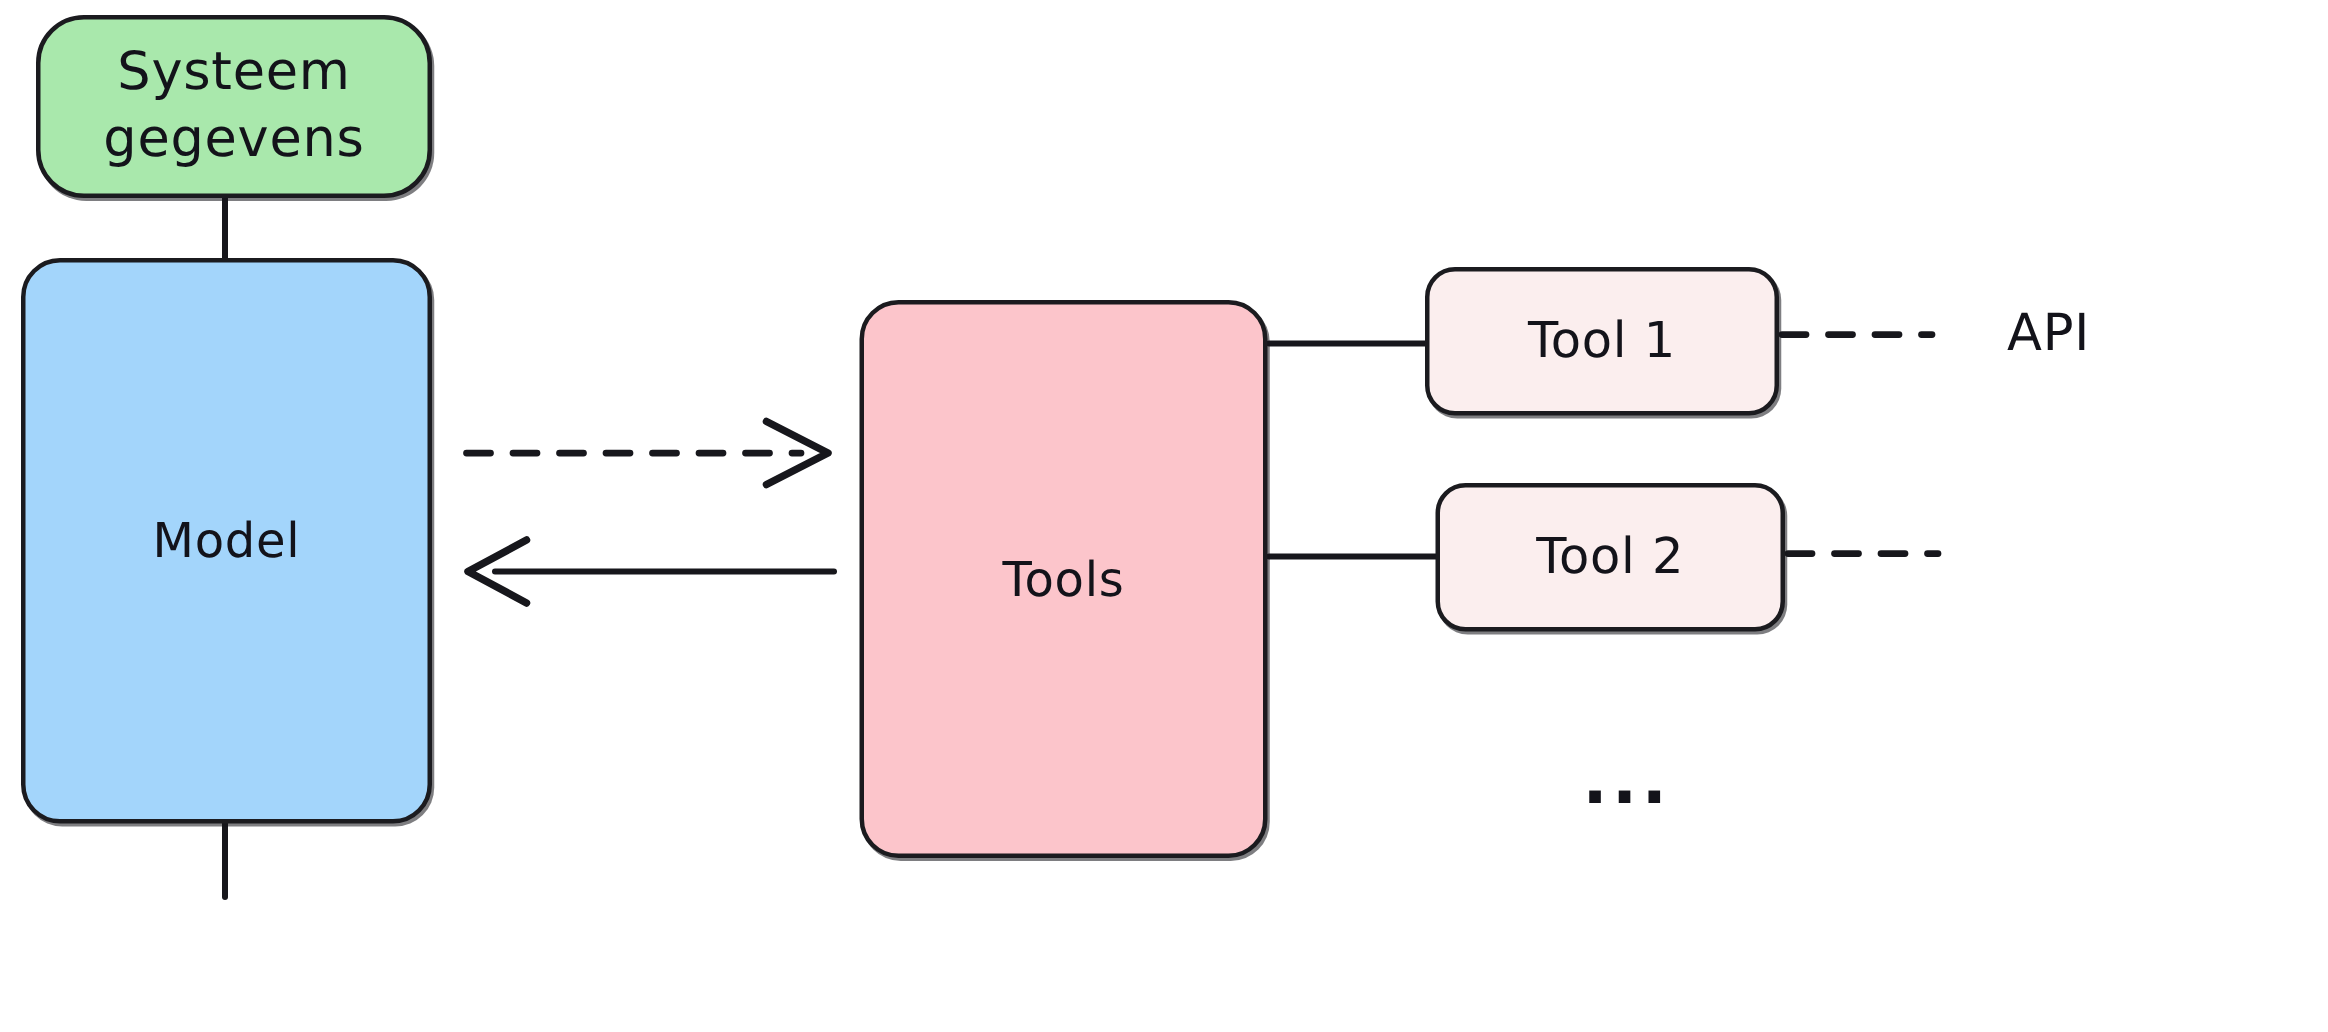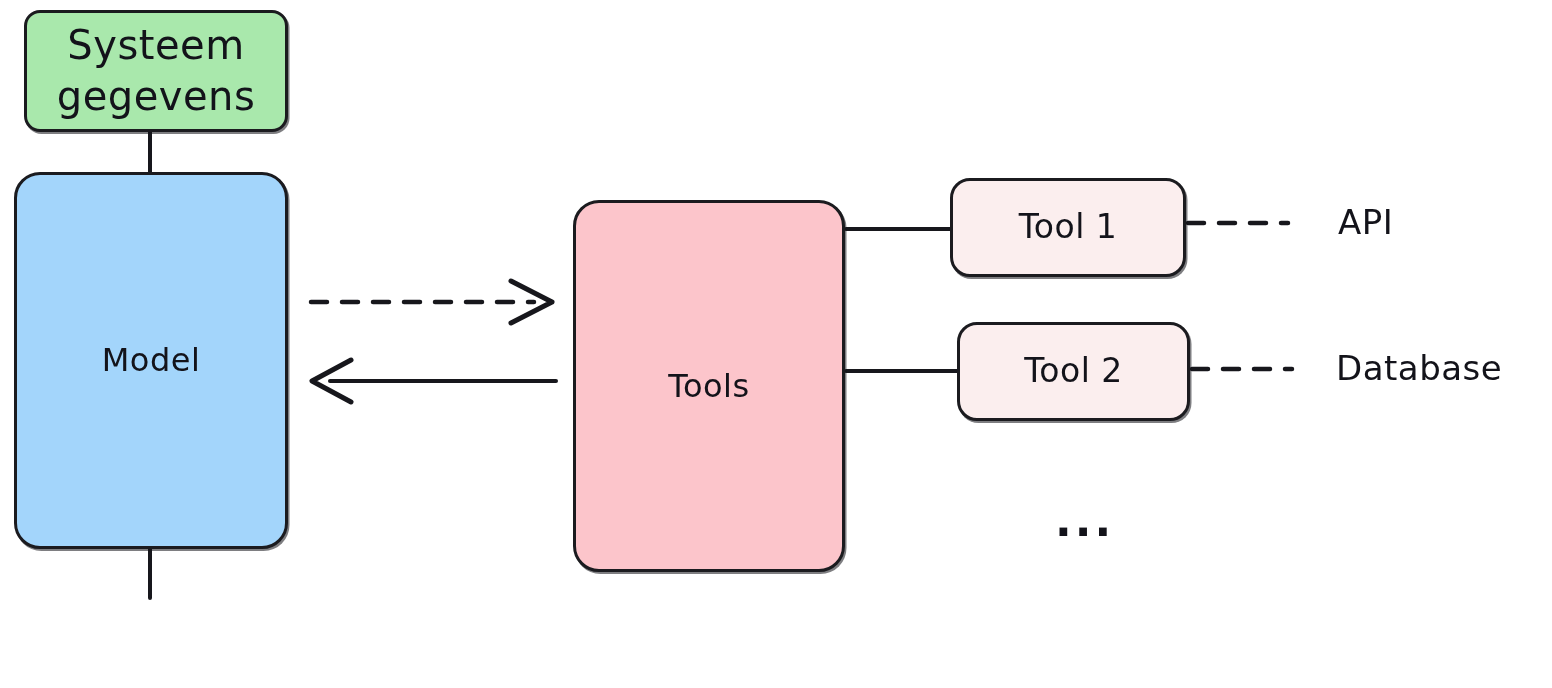--- a/index.html
+++ b/index.html
@@ -36,22 +36,22 @@
   }
   .node-label {
     display: block;
     white-space: pre-line;
   }
   
   #node-systeem {
     left: 24px;  top: 10px;
     width: 264px; height: 122px;
     background: #a9e8ac;
-    border-radius: 16px;
-    font-size: 40px;
+    border-radius: 32px;
+    font-size: 35px;
   }
   #node-model {
     left: 14px;  top: 172px;
     width: 274px; height: 377px;
     background: #a3d5fb;
     border-radius: 26px;
     font-size: 32px;
   }
   #node-gebruikers {
     left: 14px;  top: 594px;
@@ -175,17 +175,16 @@
   <div class="node" id="node-tool1">
     <span class="node-label">Tool 1</span>
   </div>
 
   <div class="node" id="node-tool2">
     <span class="node-label">Tool 2</span>
   </div>
 
   <div class="free-label" id="label-api">API</div>
 
-  <div class="free-label" id="label-database">Database</div>
 
   <div class="free-label" id="label-ellipsis">...</div>
 
 </div>
 
 </body></html>

